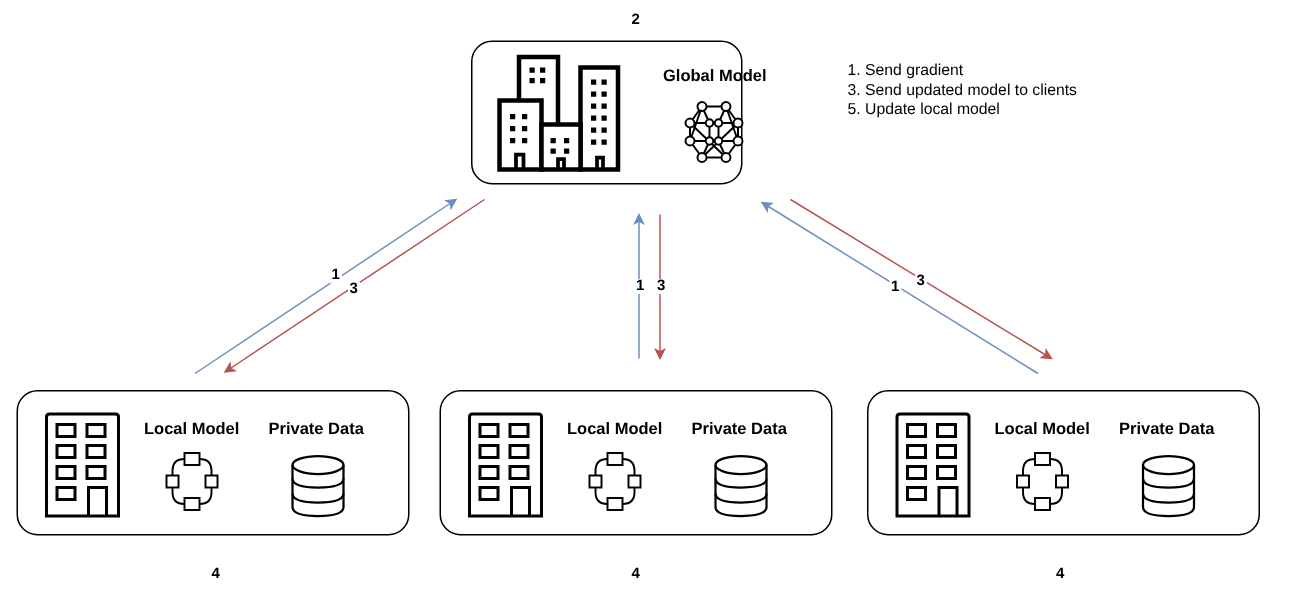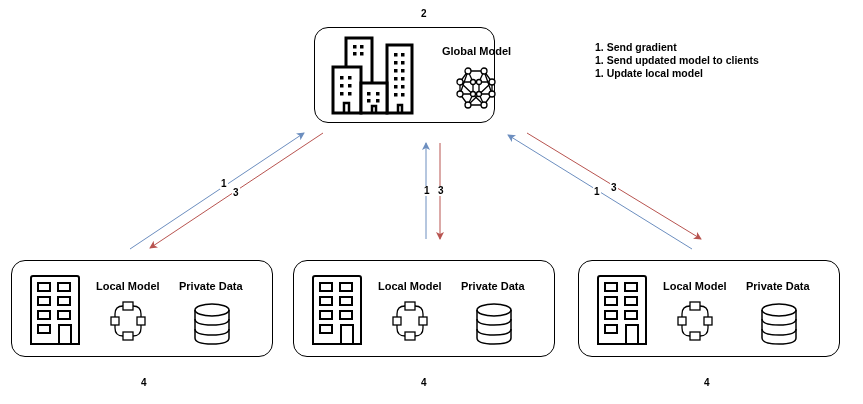--- a/index.html
+++ b/index.html
@@ -2,21 +2,21 @@
 <html><head>
 <meta charset="utf-8">
 <style>
   html, body { margin: 0; padding: 0; background: #ffffff; }
   body { width: 863px; height: 404px; position: relative; overflow: hidden;
          font-family: "Liberation Sans", sans-serif; color: #000; }
   .box { position: absolute; border: 1.3px solid #000; border-radius: 14px; background: #fff; box-sizing: border-box; }
   .lbl { position: absolute; font-weight: bold; font-size: 11px; white-space: nowrap; }
   .num { position: absolute; font-weight: bold; font-size: 10px; }
   svg.layer { position: absolute; left: 0; top: 0; }
-  .legend { position: absolute; left: 595px; top: 41px; font-weight: bold; font-size: 10.5px; line-height: 13.2px; }
+  .legend { position: absolute; left: 565px; top: 41px; font-weight: normal; font-size: 10.5px; line-height: 13.2px; }
   .legend div { white-space: nowrap; }
   .edge-label { position: absolute; font-weight: bold; font-size: 10px; background: #fff; padding: 0 1px; line-height: 10px; }
 </style>
 </head>
 <body>
 
 <svg class="layer" width="863" height="404">
   <defs>
     <marker id="mBlue" markerWidth="8" markerHeight="8" refX="7" refY="4" orient="auto" markerUnits="userSpaceOnUse">
       <path d="M0,0 L8,4 L0,8 L2,4 Z" fill="#6c8ebf"></path>
@@ -107,22 +107,22 @@
       <circle cx="18" cy="16" r="2.5"></circle>
         <circle cx="24" cy="16" r="2.5"></circle>
       <circle cx="18" cy="28" r="2.5"></circle>
         <circle cx="24" cy="28" r="2.5"></circle>
     </g>
   </svg>
 </div>
 
 <div class="legend">
   <div>1. Send gradient</div>
-  <div>1. Send updated model to clients</div>
-  <div>1. Update local model</div>
+  <div>3. Send updated model to clients</div>
+  <div>5. Update local model</div>
 </div>
 
 <div id="clients">
   <div class="box client" style="width: 262px; height: 97px; left: 11px; top: 260px;">
     <svg style="position:absolute;left:17px;top:13px;" width="52" height="72" viewBox="0 0 52 72">
       <g fill="none" stroke="#000" stroke-width="2">
         <path d="M2 70 V4 Q2 2 4 2 H48 Q50 2 50 4 V70 Z"></path>
         <rect x="9" y="9" width="12" height="8"></rect>
           <rect x="29" y="9" width="12" height="8"></rect>
         <rect x="9" y="23" width="12" height="8"></rect>

